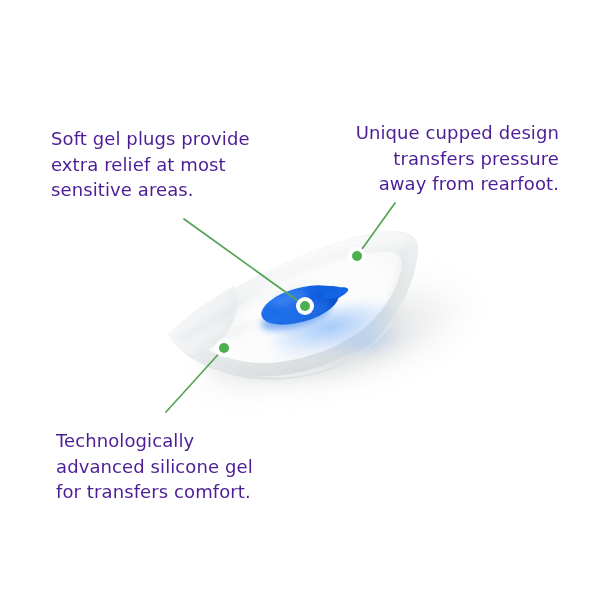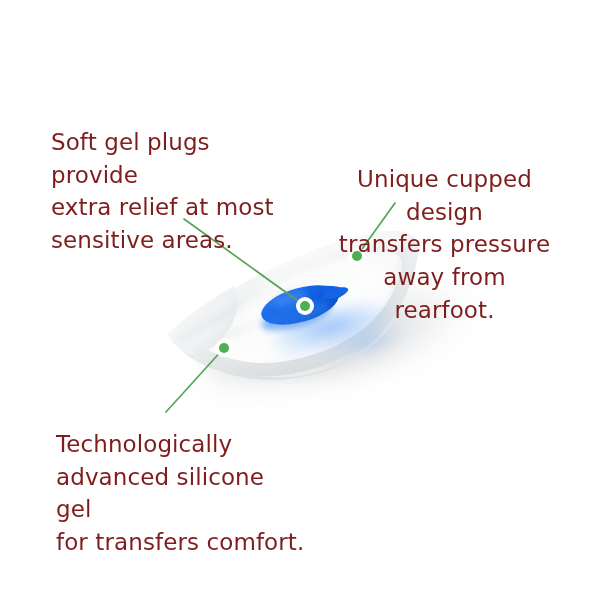--- a/index.html
+++ b/index.html
@@ -22,38 +22,37 @@
     left: 0;
     top: 0;
     width: 600px;
     height: 600px;
     pointer-events: none;
   }
 
   
   .callout-text {
     position: absolute;
-    color: #7f1d1d;
-    font-size: 23px;
+    color: #4c1d95;
+    font-size: 18px;
     line-height: 1.42;
     letter-spacing: .1px;
     white-space: pre-line;
   }
   #callout-text-gel-plugs {
     left: 51px;
     top: 126px;
     width: 240px;
     text-align: left;
   }
   #callout-text-cupped-design {
     left: 330px;
     top: 120px;
     width: 229px;
-    text-align: center;
-    margin-top: 43px;
+    text-align: right;
   }
   #callout-text-silicone-gel {
     left: 56px;
     top: 428px;
     width: 250px;
     text-align: left;
   }
 
   
   #callout-overlay {

